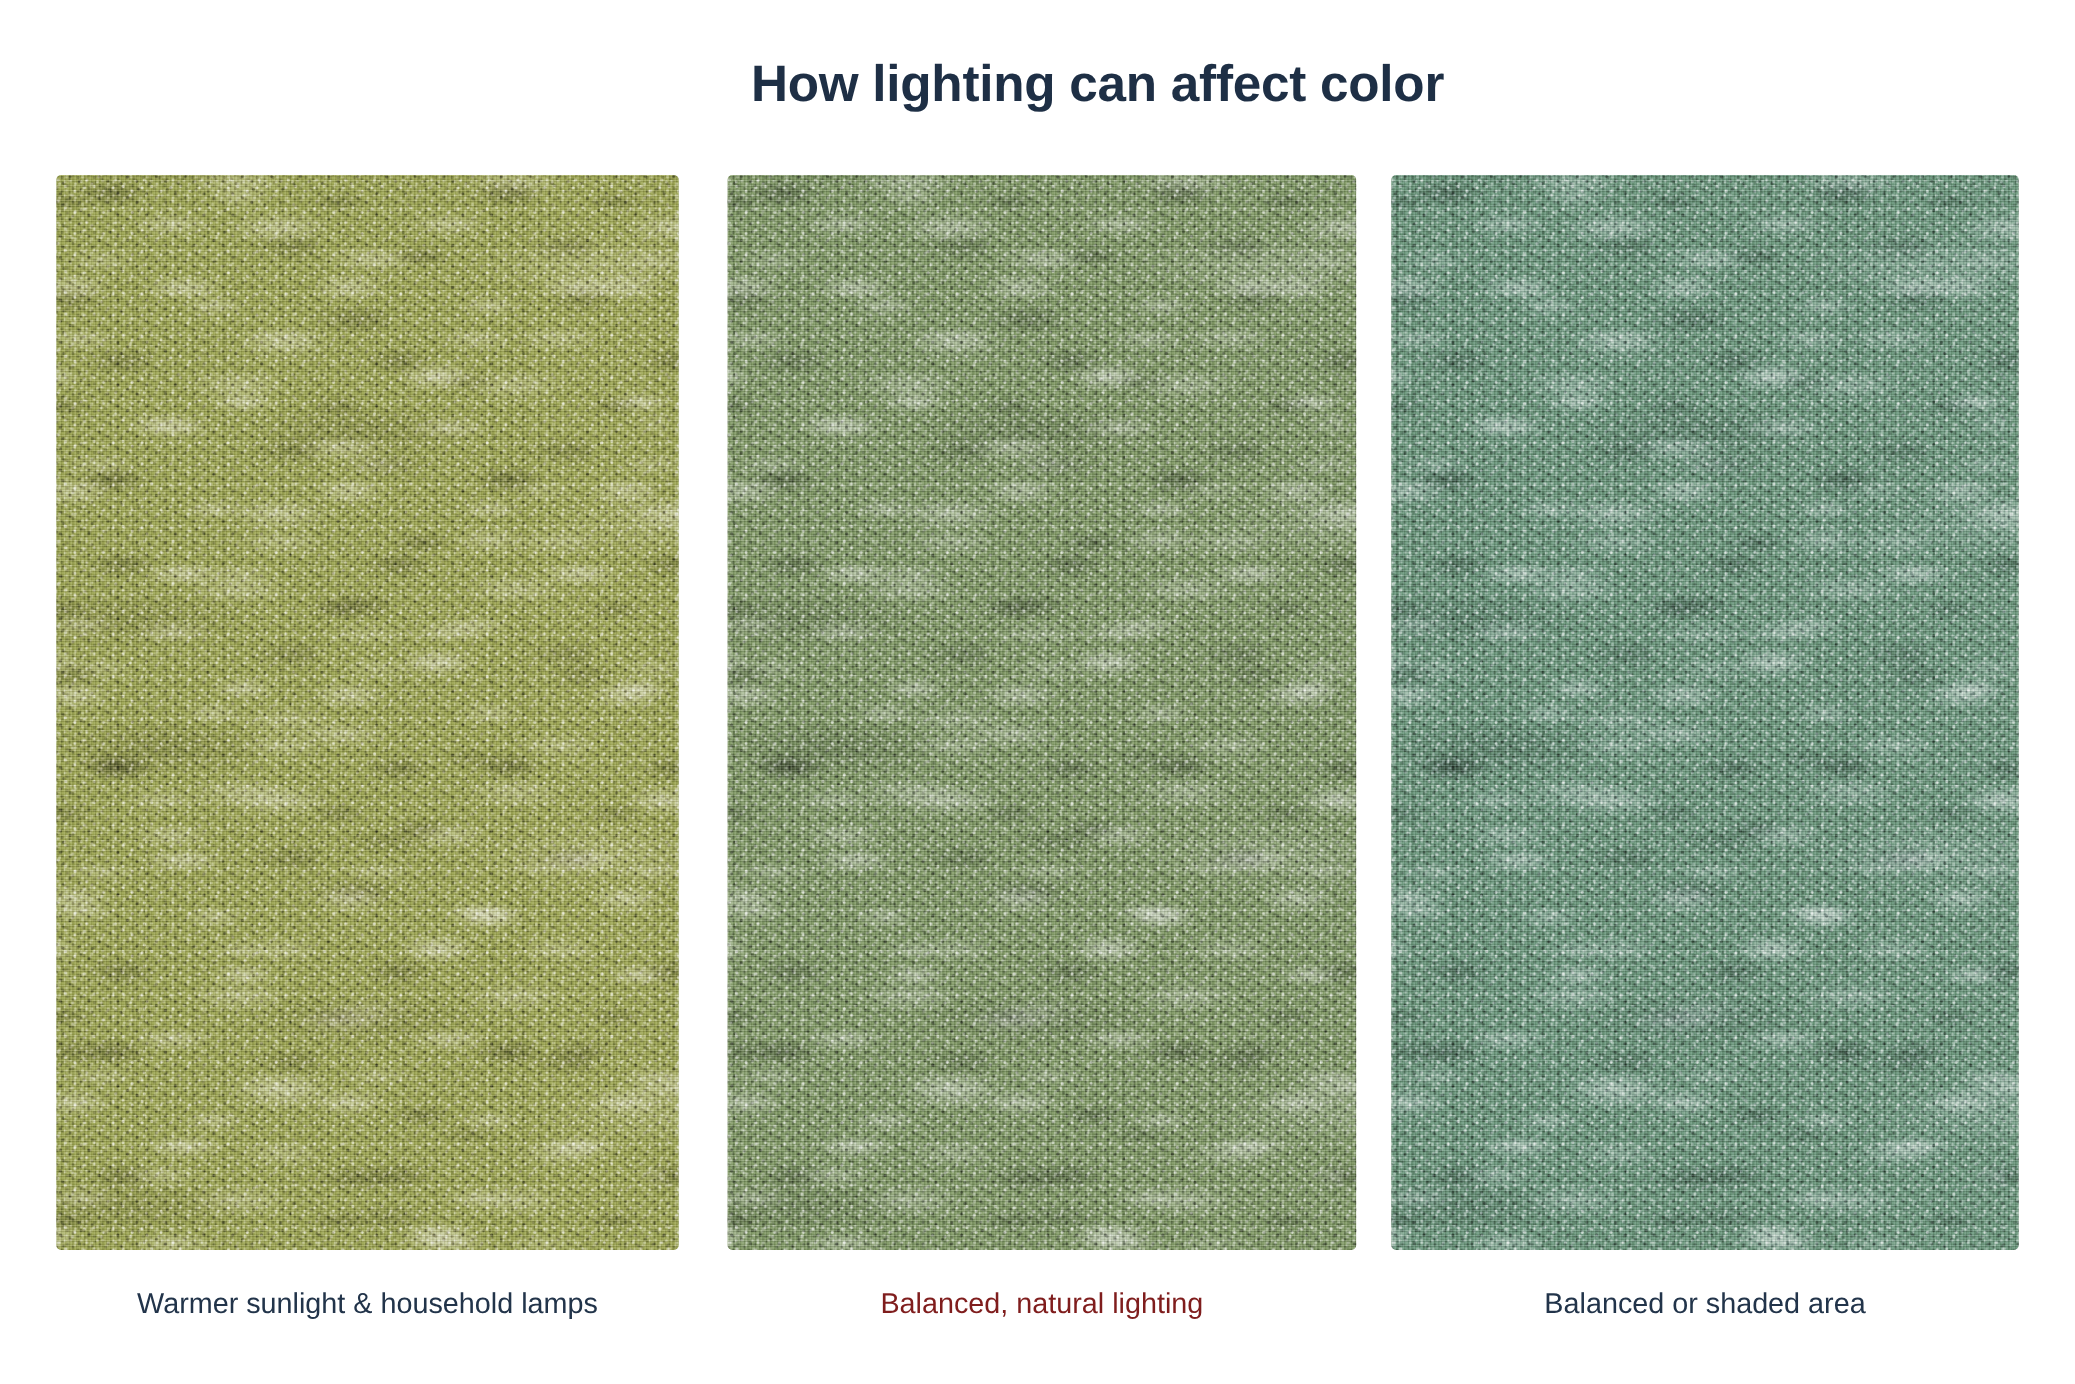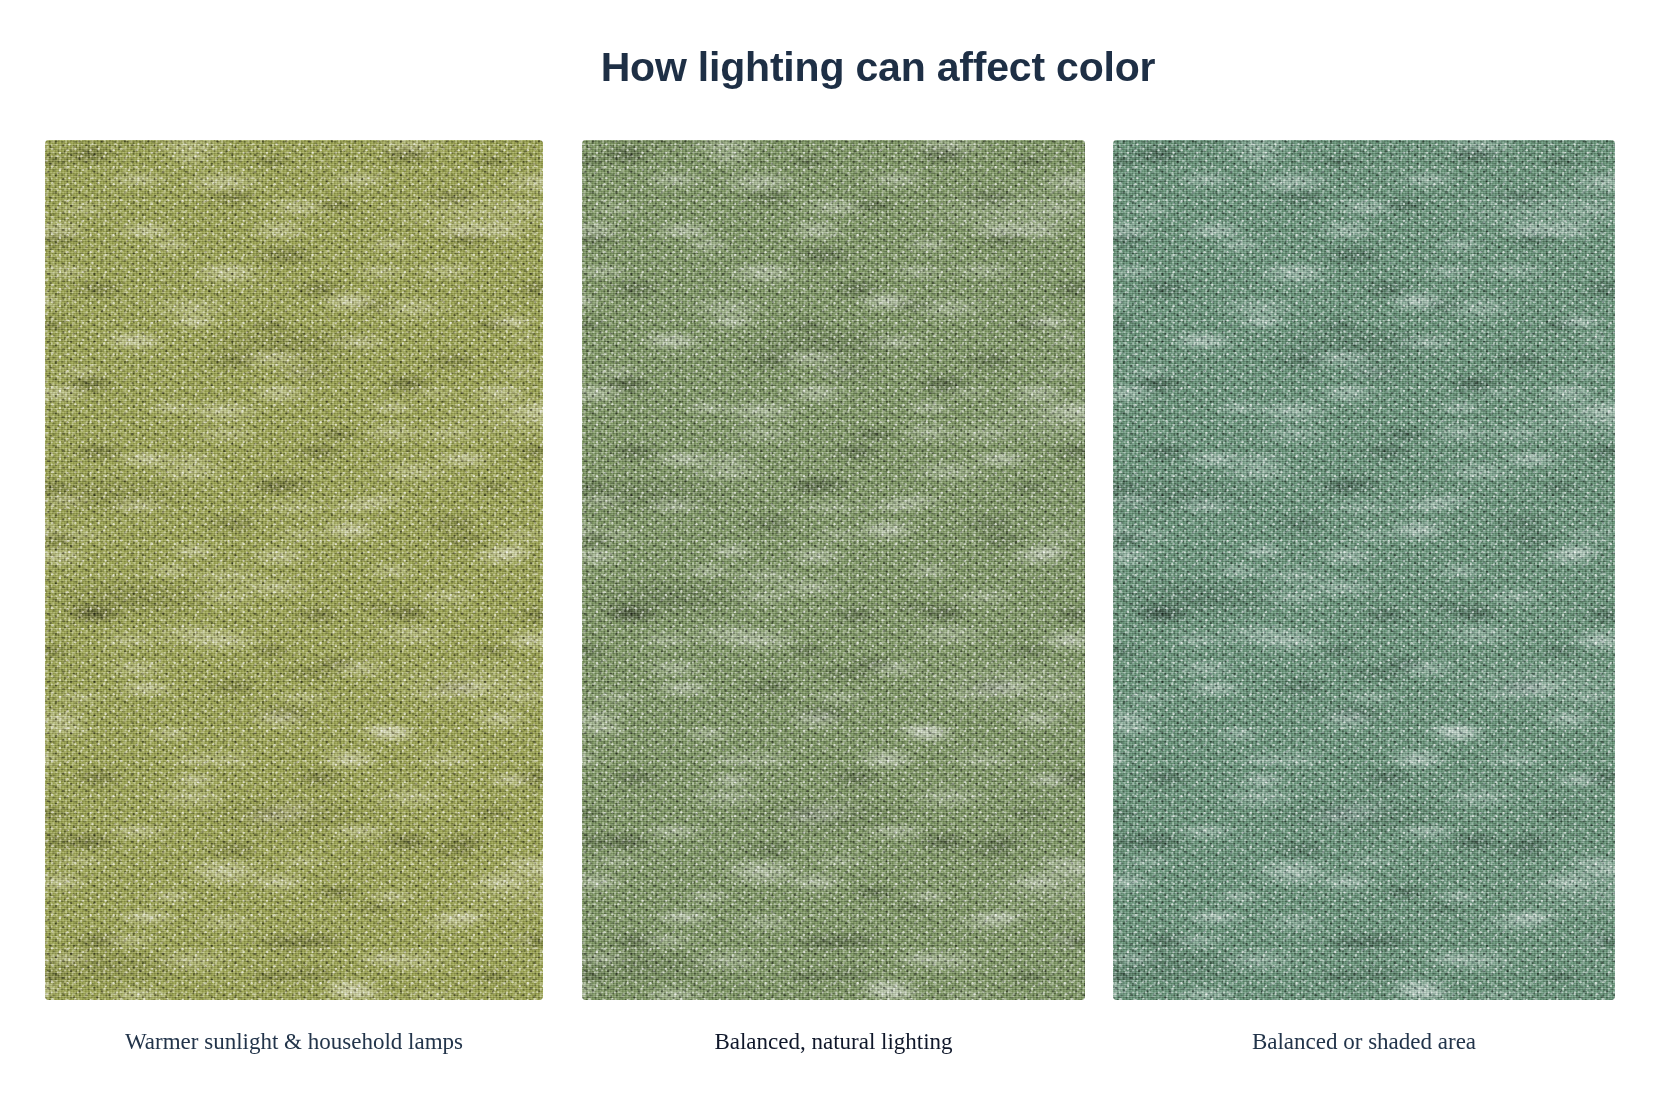--- a/index.html
+++ b/index.html
@@ -174,21 +174,21 @@
     left: 45px;
     width: 1570px;
     height: 40px;
   }
   .caption {
     position: absolute;
     top: 0;
     font-size: 23px;
     color: #22344a;
     text-align: center;
-    font-family: Liberation Serif, serif;
+    font-family: Liberation Sans, sans-serif;
     white-space: nowrap;
   }
   .caption-1 { left: 0px;    width: 498px; }
   .caption-2 { left: 537px;  width: 503px; }
   .caption-3 { left: 1068px; width: 502px; }
 </style>
 </head>
 <body style="background: rgb(255, 255, 255);">
 
 <div class="page">
@@ -236,17 +236,17 @@
         <div class="tex-streak"></div>
         <div class="tex-warp"></div>
         <div class="tex-tint" id="tint2" style="background: rgba(80, 140, 150, 0.22); mix-blend-mode: overlay;"></div>
       </div>
     </div>
 
   </div>
 
   <div class="captions">
     <div class="caption caption-1" style="color: rgb(34, 52, 74);">Warmer sunlight &amp; household lamps</div>
-    <div class="caption caption-2" style="color: #0f172a; text-align: center;">Balanced, natural lighting</div>
+    <div class="caption caption-2" style="color: #7f1d1d; text-align: center;">Balanced, natural lighting</div>
     <div class="caption caption-3" style="color: rgb(34, 52, 74);">Balanced or shaded area</div>
   </div>
 
 </div>
 
 </body></html>

